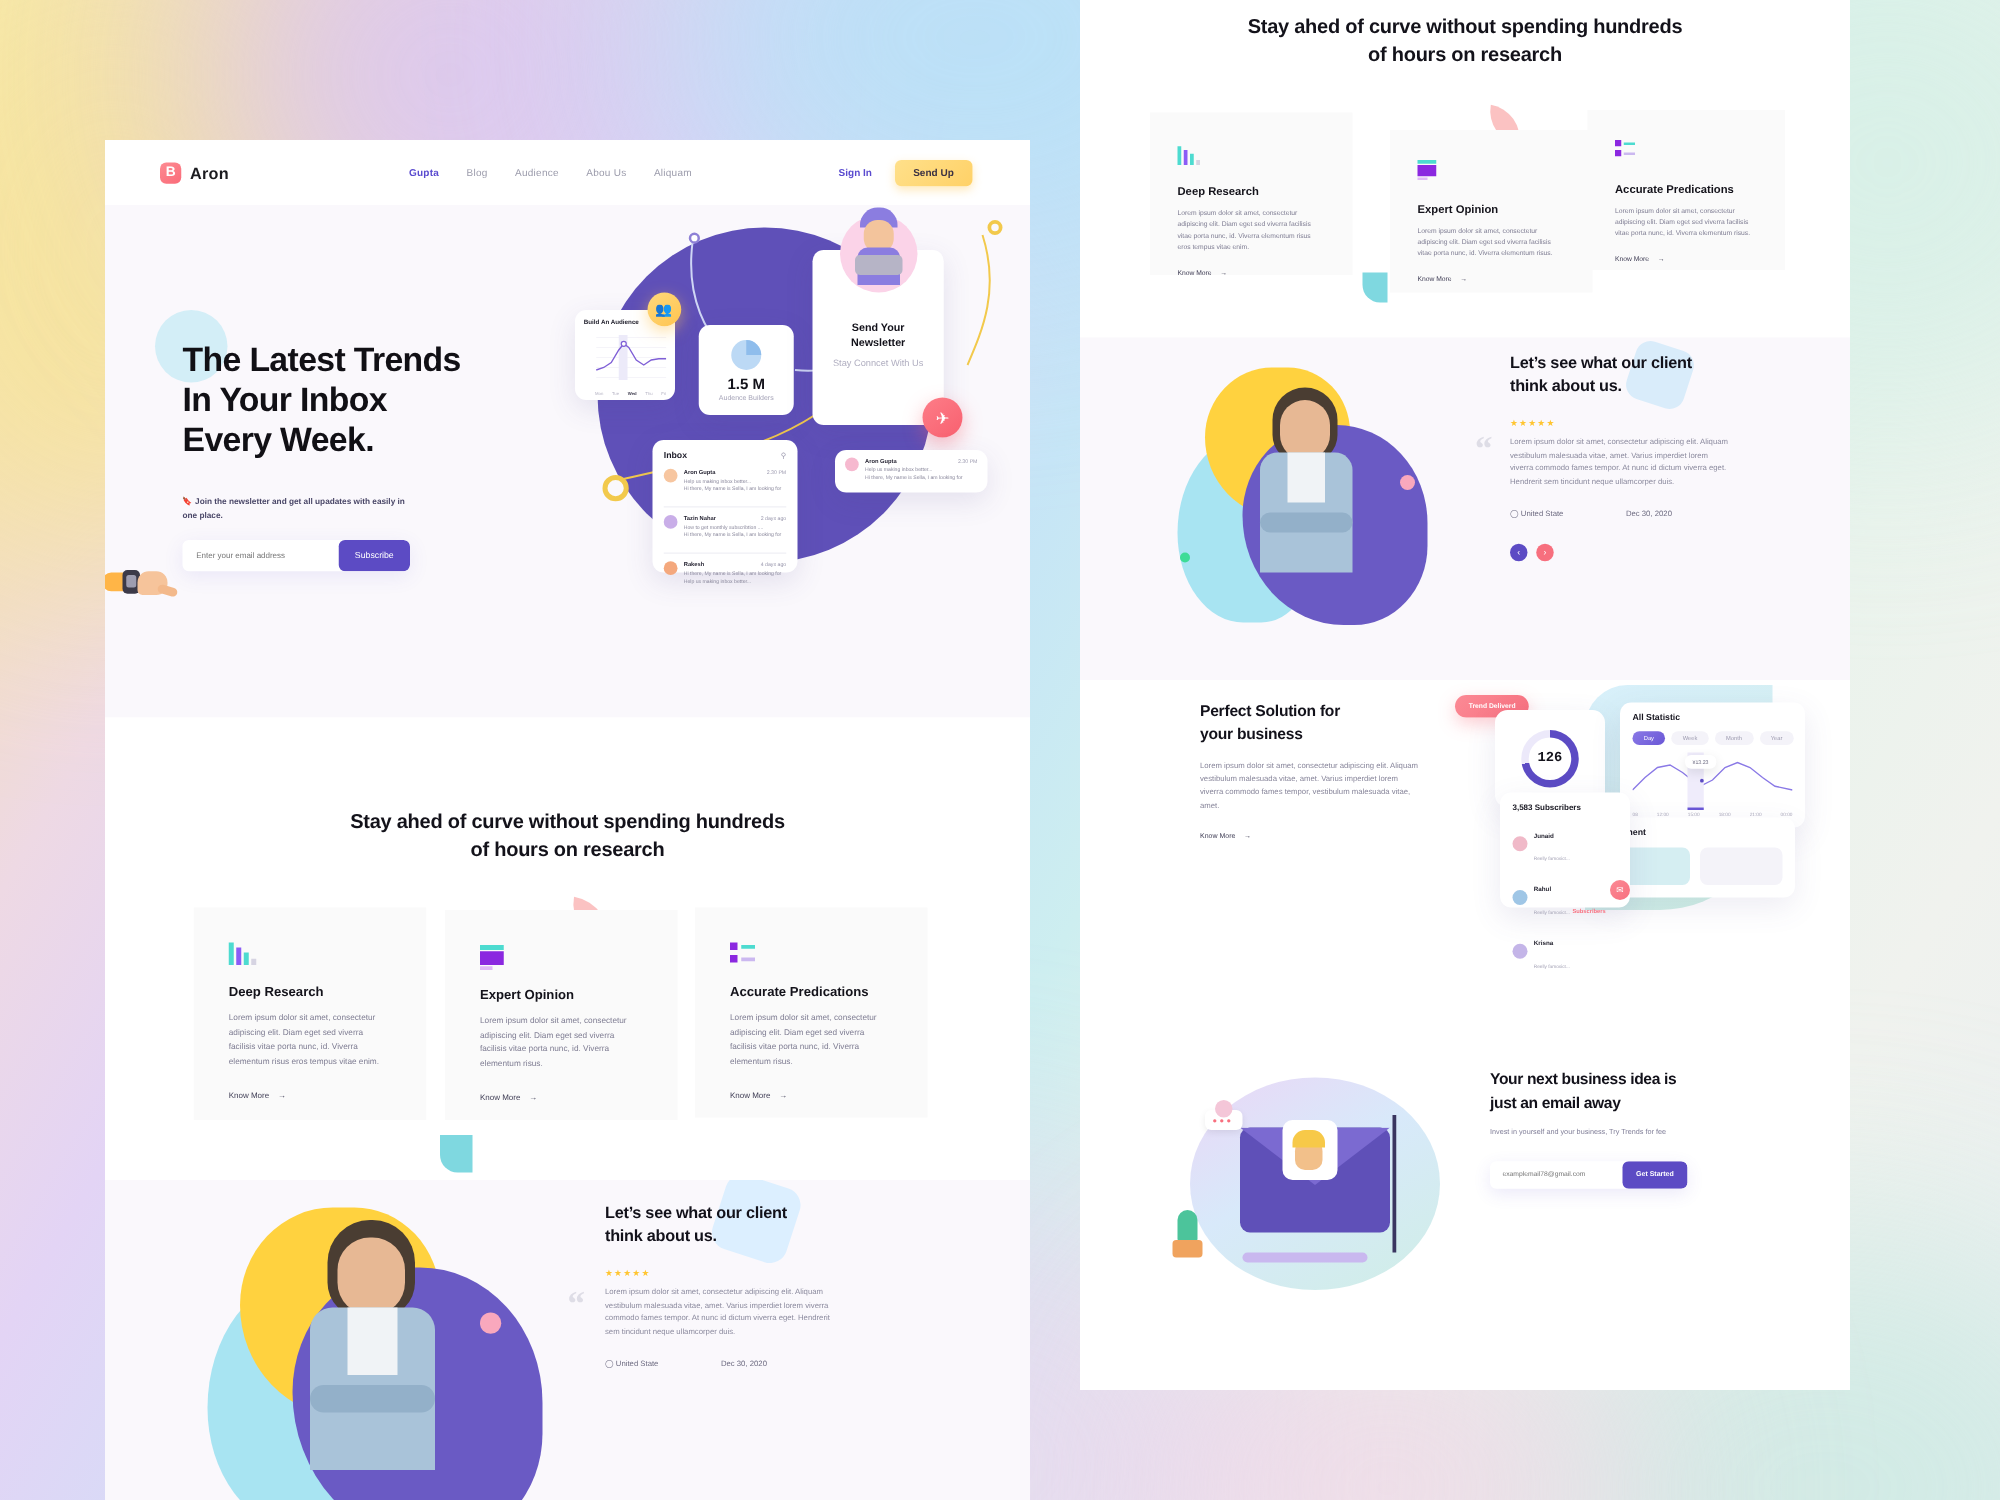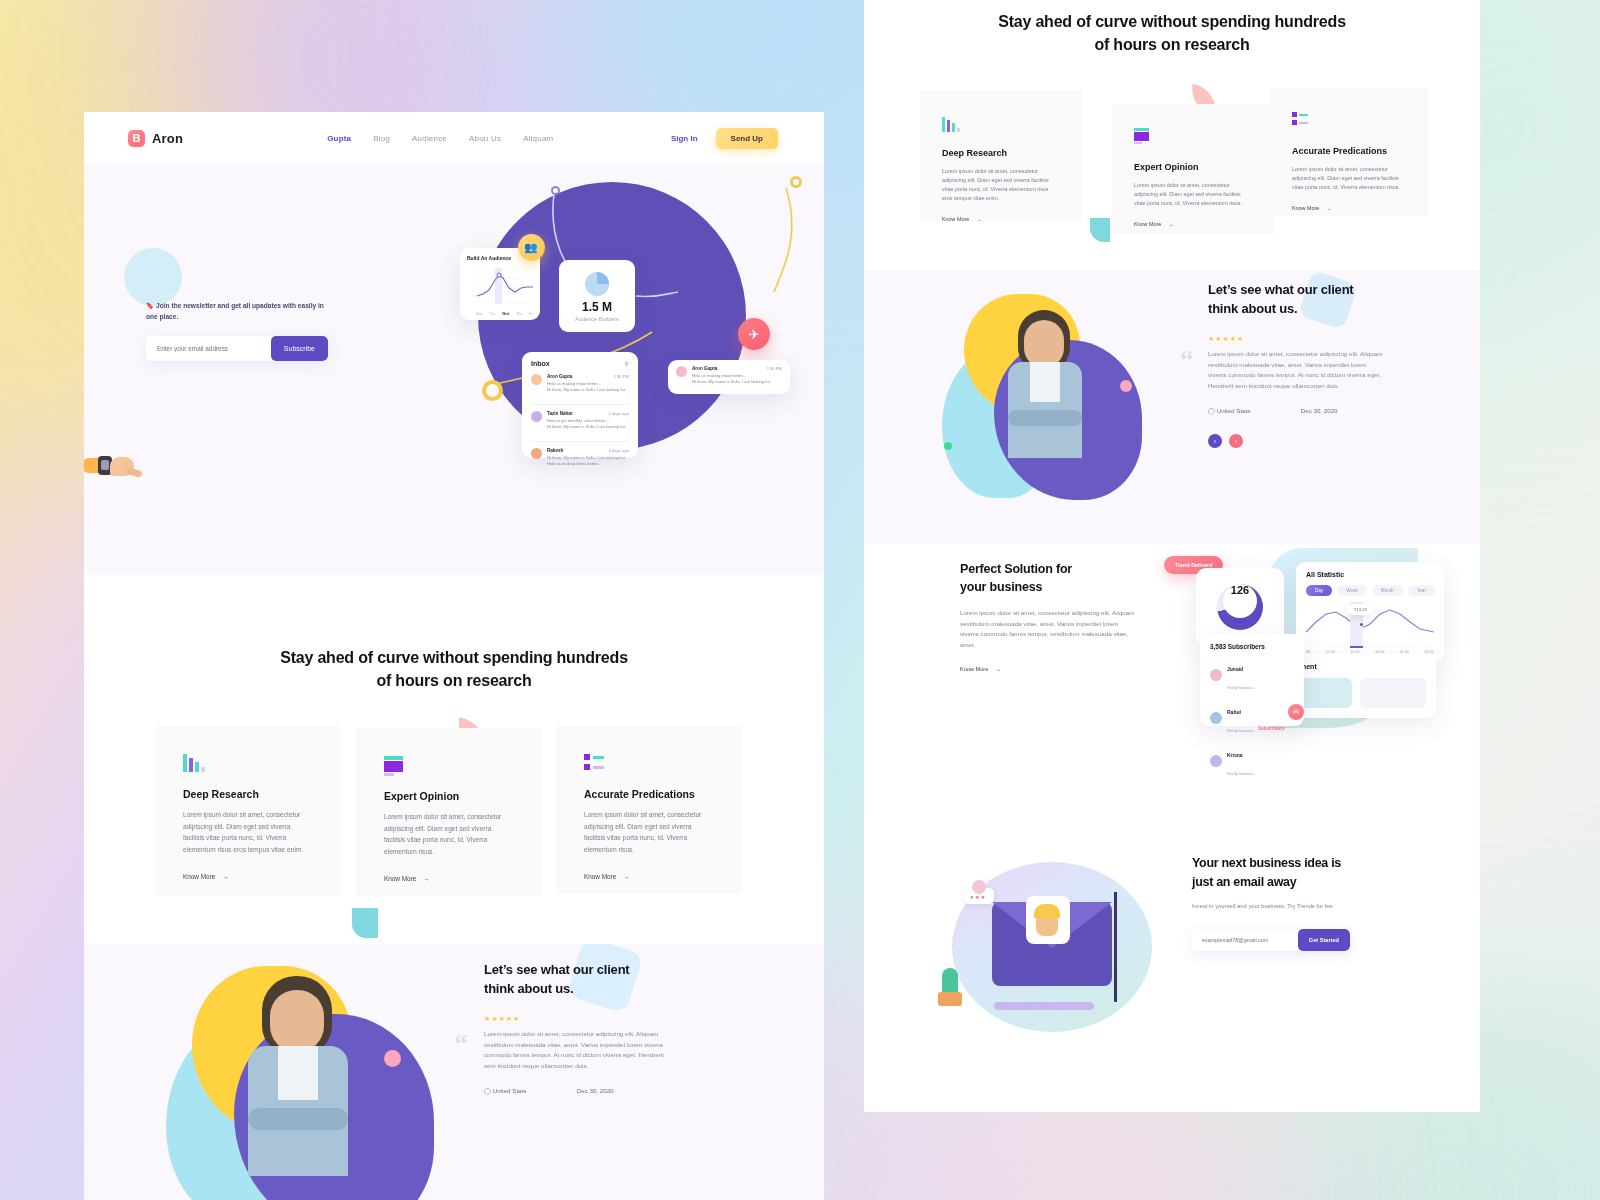--- a/index.html
+++ b/index.html
@@ -212,21 +212,21 @@
     box-shadow: 0 5px 14px rgba(248,112,127,.35);
   }
   .ring-card {
     position: absolute; background: #fff; border-radius: 10px;
     box-shadow: 0 8px 24px rgba(90,80,150,.12);
     display: flex; align-items: center; justify-content: center;
   }
   .ring-num {
     width: 46px; height: 46px; border-radius: 50%;
     background: conic-gradient(#5c4bc4 0 72%, #ece9fa 72% 100%);
-    display: flex; align-items: flex-start; justify-content: center;
+    display: flex; align-items: center; justify-content: center; font-family: Liberation Mono, monospace;
   }
   .ring-num::after {
     content: ""; position: absolute; width: 34px; height: 34px; border-radius: 50%; background: #fff;
   }
   .ring-val { position: relative; z-index: 2; font-size: 11px; font-weight: bold; color: #14131c; }
 
   .stat-card {
     position: absolute; background: #fff; border-radius: 9px; padding: 9px 10px;
     box-shadow: 0 8px 24px rgba(90,80,150,.12);
   }
@@ -527,20 +527,25 @@
     <div class="nav-right">
       <span class="sign-in">Sign In</span>
       <button class="sign-up">Send Up</button>
     </div>
   </nav>
 
   <section class="hero">
     <div class="hero-circle-bg"></div>
 
     <div class="hero-copy">
+      <h1 class="hero-title">
+        <span>The Latest Trends</span><br>
+        <span>In Your Inbox</span><br>
+        <span>Every Week.</span>
+      </h1>
       <p class="hero-note">
         <span class="emoji">🔖</span>
         <span>Join the newsletter and get all upadates with easily in one place.</span>
       </p>
       <div class="subscribe-form">
         <input class="subscribe-input" placeholder="Enter your email address" style="">
         <button class="subscribe-btn">Subscribe</button>
       </div>
     </div>
 
@@ -591,20 +596,33 @@
 
       <div class="mini-card" id="card-stat">
         <svg width="28" height="28" viewBox="0 0 28 28">
           <circle cx="14" cy="14" r="12" fill="#bcd9f5"></circle>
           <path d="M14 14 L14 2 A12 12 0 0 1 26 14 Z" fill="#8fbdec"></path>
         </svg>
         <div class="stat-num">1.5 M</div>
         <div class="stat-cap">Audence Builders</div>
       </div>
 
+      <div class="mini-card" id="card-news">
+        <div class="avatar-circle">
+          <div style="position:absolute;left:16px;top:-6px;width:30px;height:16px;border-radius:14px 14px 0 0;background:#8b7de0;"></div>
+          <div style="position:absolute;left:19px;top:4px;width:24px;height:26px;border-radius:11px;background:#f3c49c;"></div>
+          <div style="position:absolute;left:14px;top:26px;width:34px;height:30px;border-radius:8px 8px 0 0;background:#8b7de0;"></div>
+          <div style="position:absolute;left:12px;top:32px;width:38px;height:16px;border-radius:4px;background:#b6b4c6;"></div>
+        </div>
+        <div class="news-title">
+          <span>Send Your</span><br>
+          <span>Newsletter</span>
+        </div>
+        <div class="news-sub">Stay Conncet With Us</div>
+      </div>
 
       <div class="send-fab">✈</div>
 
       <div class="mini-card" id="card-inbox">
         <div class="inbox-head">
           <span class="inbox-title">Inbox</span>
           <span style="font-size:6px;color:#9b99ae;">⚲</span>
         </div>
         <div class="mail-row">
           <span class="mail-av" style="background:#f7c6a0;"></span>

